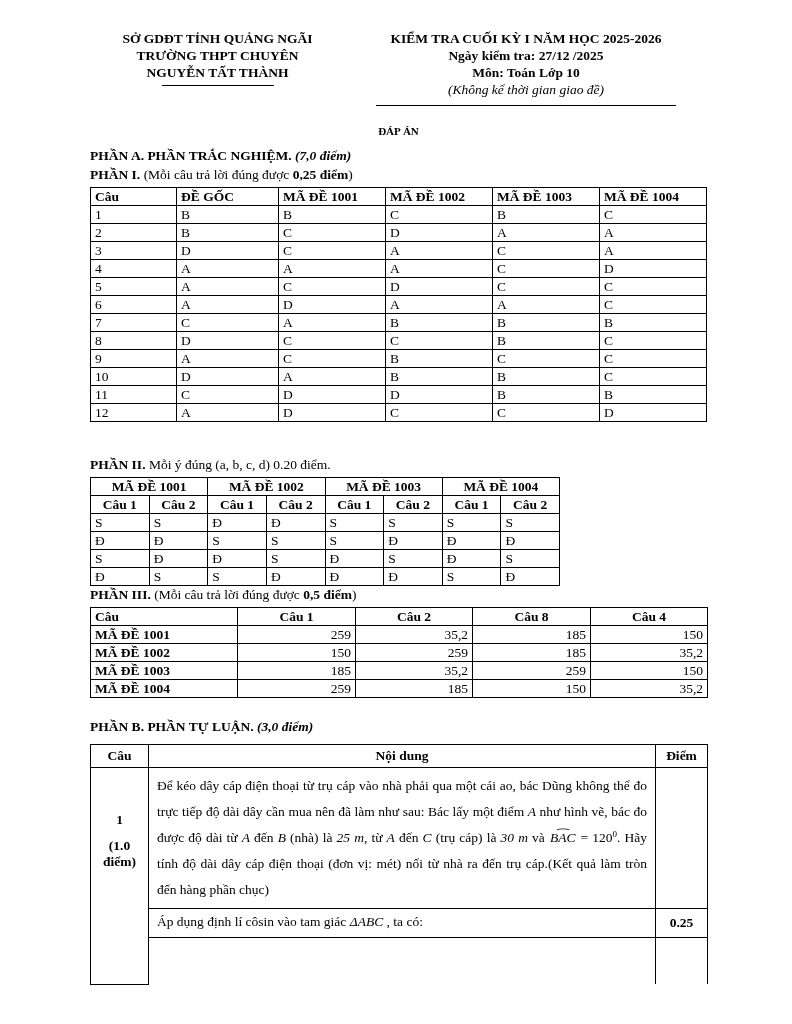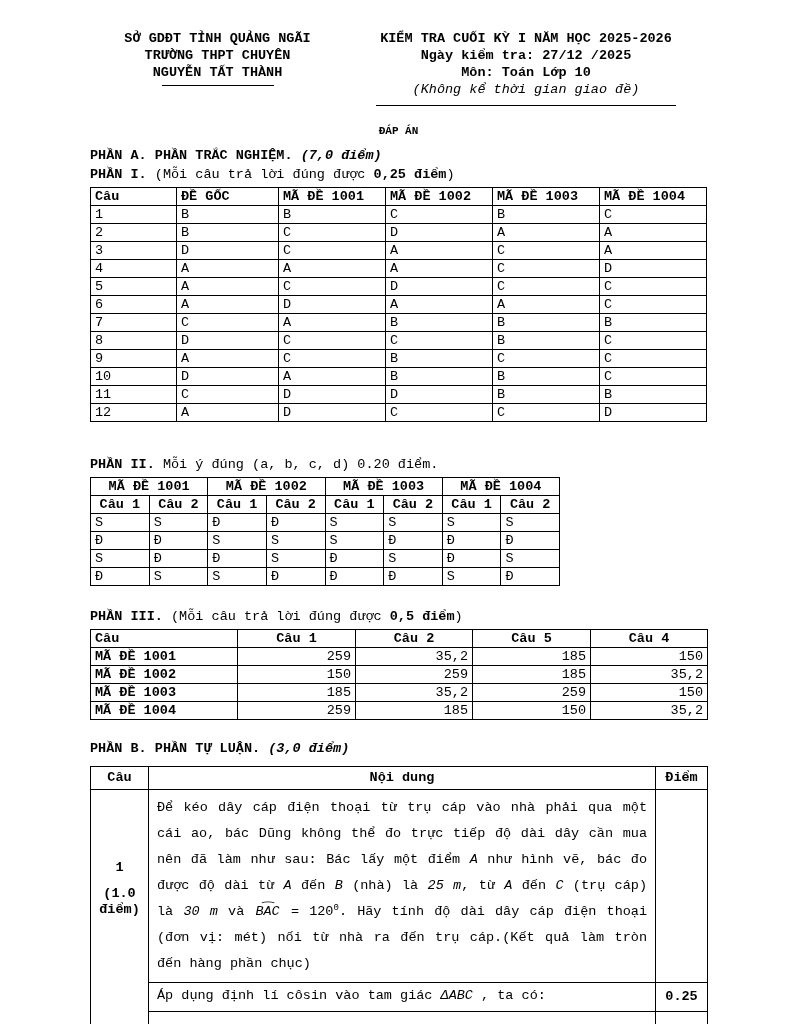--- a/index.html
+++ b/index.html
@@ -1,36 +1,36 @@
 <!DOCTYPE html>
 <html><head>
 <meta charset="utf-8">
 <style>
   html,body{margin:0;padding:0;background:#ffffff;}
   .page{position:relative;width:792px;height:1024px;overflow:hidden;background:#fff;
-    font-family:Liberation Mono, monospace;font-size:13.5px;color:#000;
+    font-family:Liberation Serif, serif;font-size:13.5px;color:#000;
     padding:30px 85px 0 90px;box-sizing:border-box;}
   .b{font-weight:bold;}
   .bi{font-weight:bold;font-style:italic;}
   .math{font-style:italic;}
 
   .header{display:flex;align-items:flex-start;}
   .header-left{width:255px;text-align:center;line-height:17px;font-weight:bold;}
   .header-right{flex:1;text-align:center;line-height:17px;}
   .rule-left{width:112px;border-top:1.5px solid #000;margin:4px auto 0;}
   .rule-right{width:300px;border-top:1.5px solid #000;margin:7px auto 0;}
   .exam-time{margin-top:14px;font-weight:normal;}
   .exam-note{font-style:italic;font-weight:normal;}
 
   .doc-title{margin-top:16px;text-align:center;font-weight:bold;font-size:11px;line-height:18px;}
   .sec{line-height:18px;}
   .sec-a{margin-top:7px;}
   .sec-p1{margin-top:1px;}
   .sec-p2{margin-top:34px;}
-  .sec-p3{margin-top:22px;}
+  .sec-p3{}
   .sec-b{margin-top:20px;}
 
   table{border-collapse:collapse;table-layout:fixed;font-size:13.5px;}
   th,td{border:1px solid #000;padding:0 4px;height:17px;line-height:16px;text-align:left;
     vertical-align:middle;overflow:hidden;font-weight:normal;}
   th{font-weight:bold;}
 
   .t1{width:616px;margin-top:3px;}
   .t2{width:470px;margin-top:3px;}
   .t2 thead th{text-align:center;}
@@ -284,21 +284,21 @@
         <col style="width:118px">
         <col style="width:117px">
         <col style="width:118px">
         <col style="width:117px">
       </colgroup>
     <thead>
       <tr>
         <th>Câu</th>
         <th>Câu 1</th>
         <th>Câu 2</th>
-        <th>Câu 5</th>
+        <th>Câu 8</th>
         <th>Câu 4</th>
       </tr>
     </thead>
     <tbody>
         <tr>
           <td>MÃ ĐỀ 1001</td>
           <td>259</td>
           <td>35,2</td>
           <td>185</td>
           <td>150</td>

